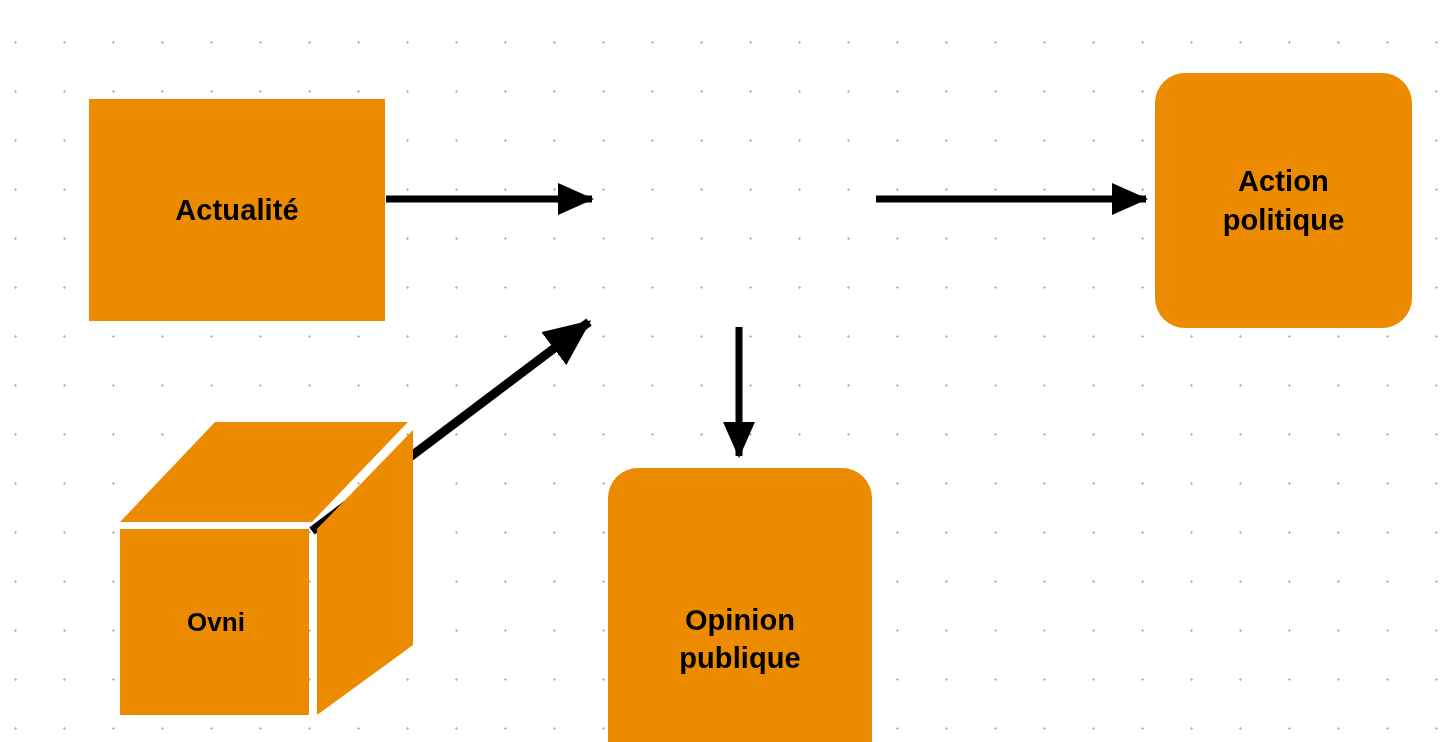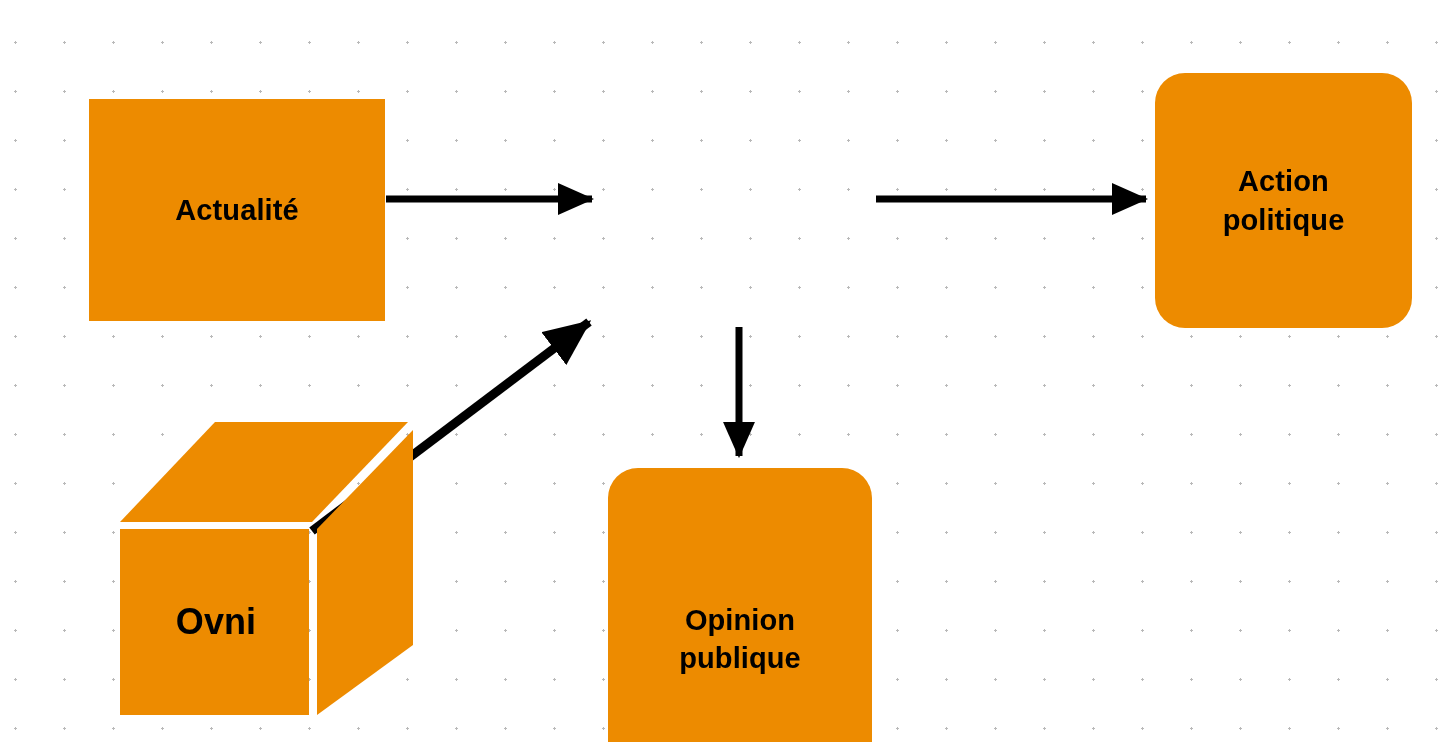--- a/index.html
+++ b/index.html
@@ -58,21 +58,21 @@
     position: absolute;
     left: 8px;
     top: 115px;
     width: 192px;
     height: 190px;
     display: flex;
     align-items: center;
     justify-content: center;
     color: #000;
     font-weight: bold;
-    font-size: 36px;
+    font-size: 26px;
     letter-spacing: 0.1px;
     pointer-events: none;
   }
   .edge-svg {
     position: absolute;
     left: 0;
     top: 0;
     width: 1456px;
     height: 742px;
     pointer-events: none;

